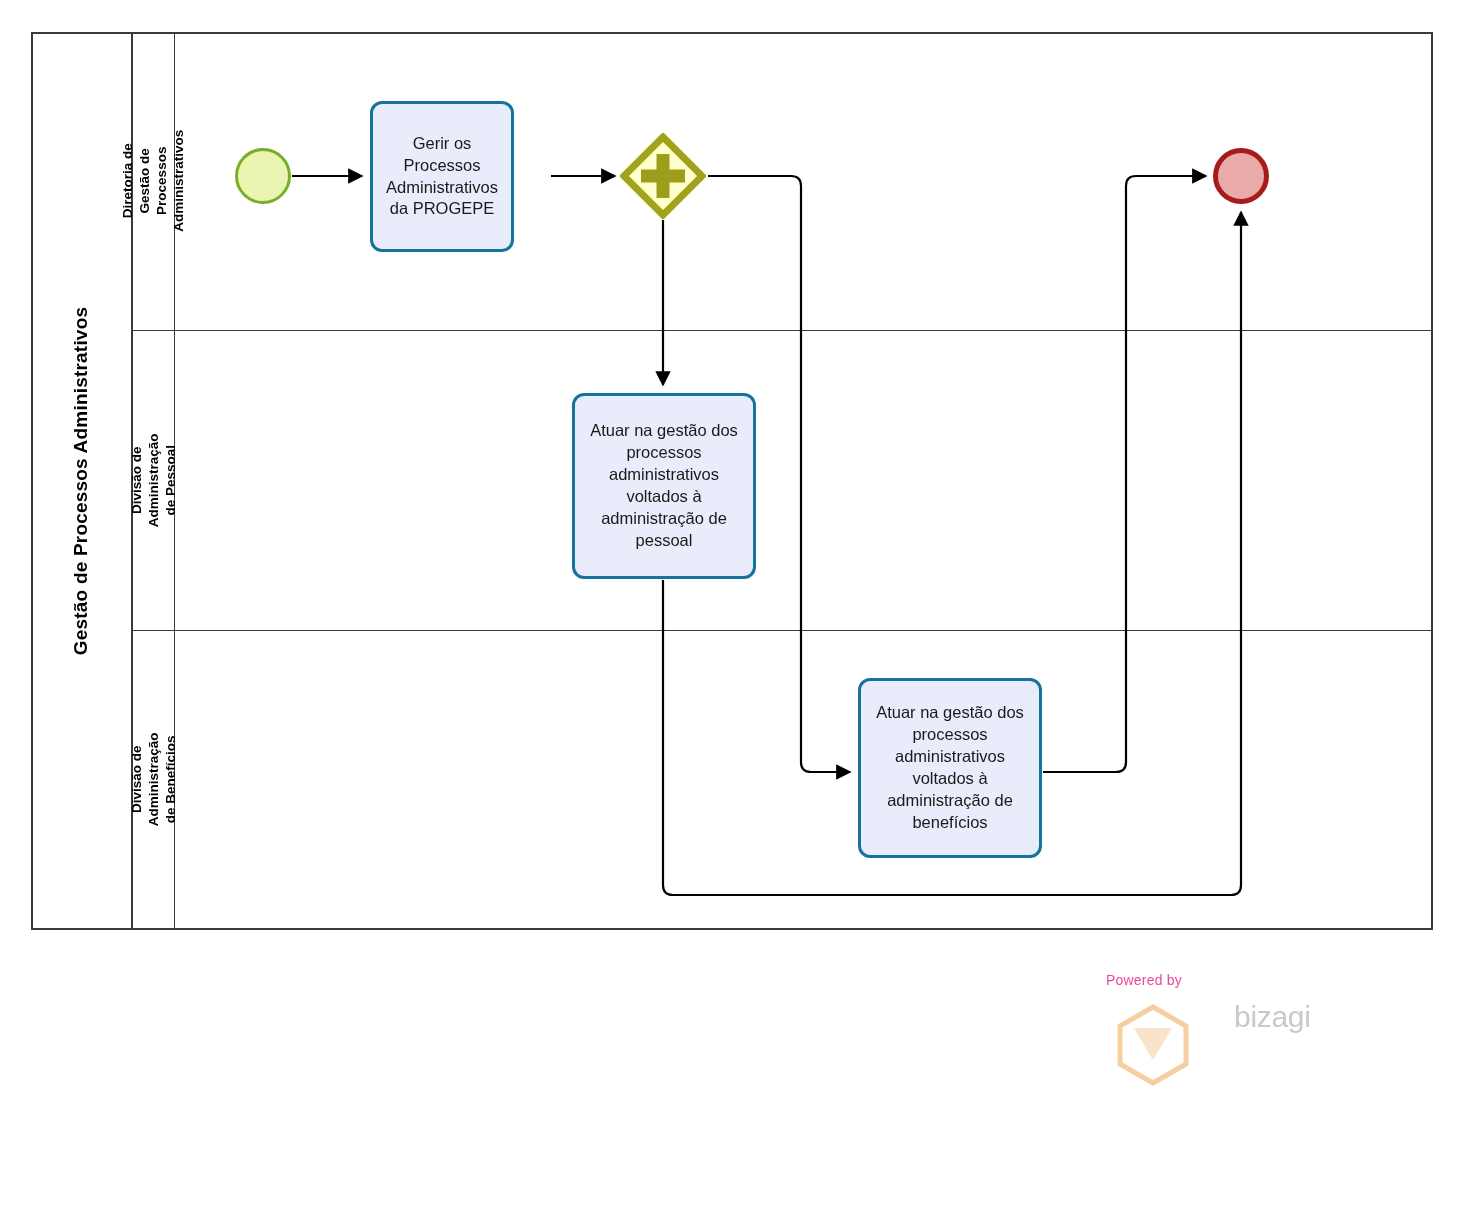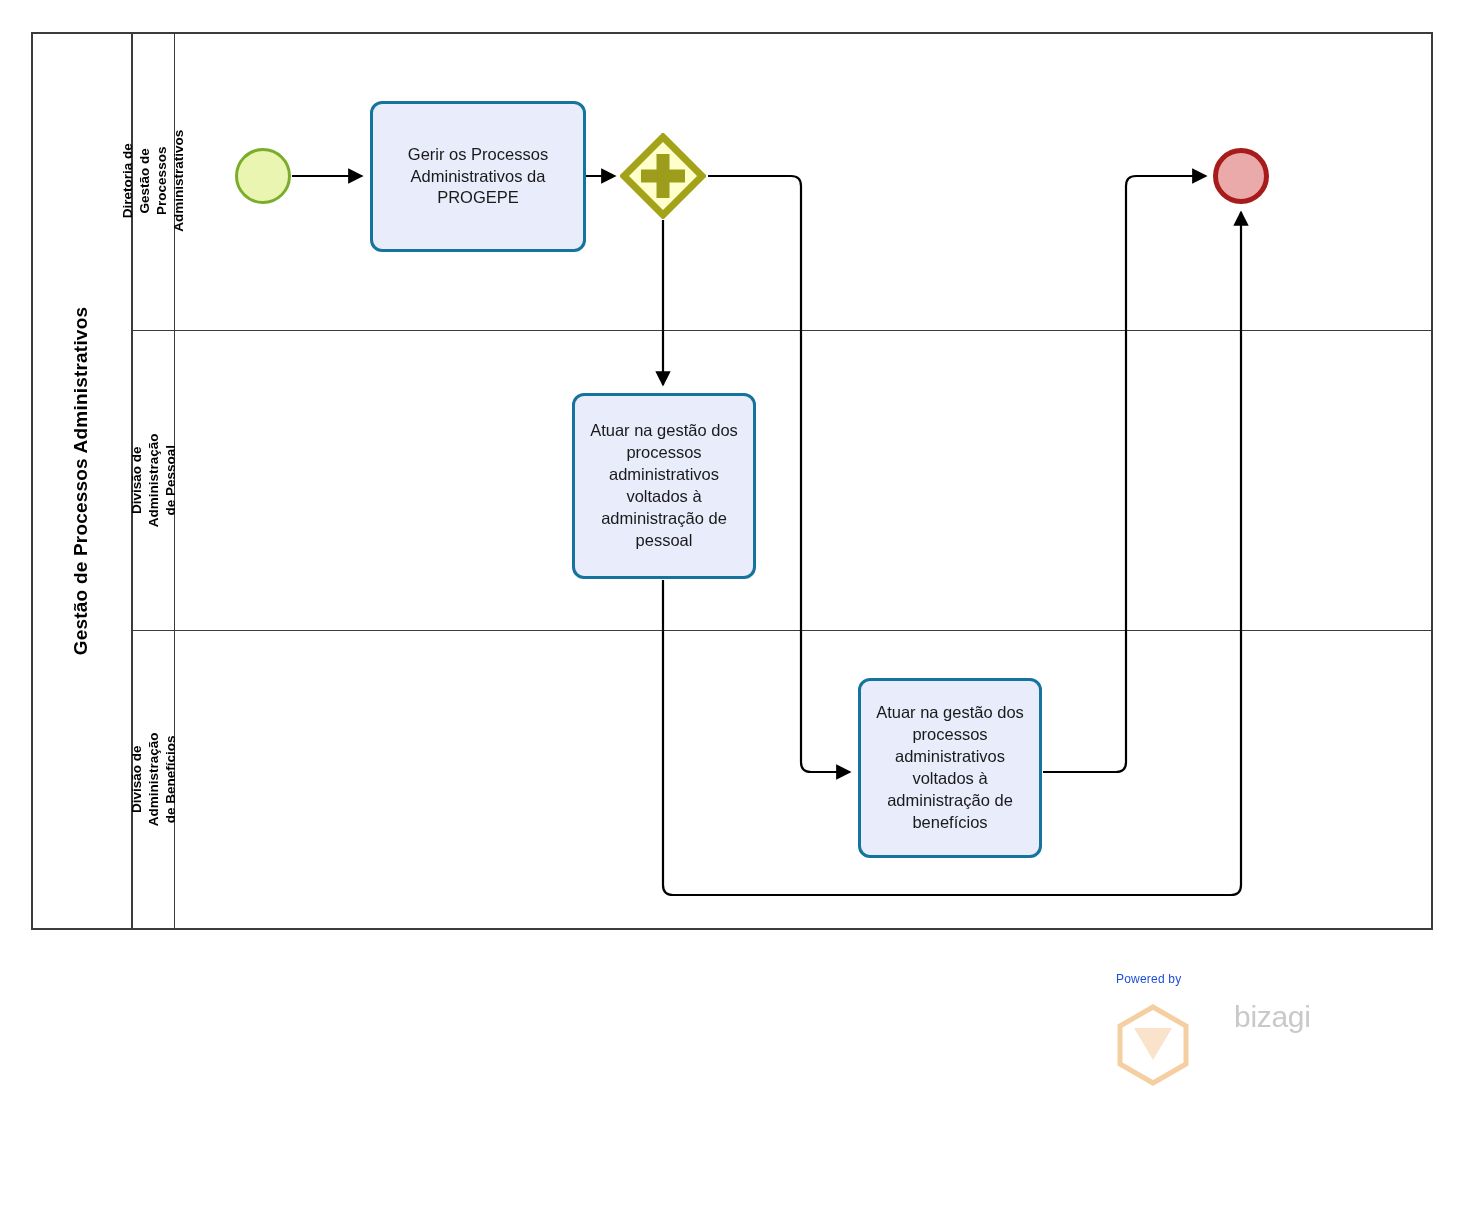--- a/index.html
+++ b/index.html
@@ -54,35 +54,34 @@
   }
 
   
   .task{
     position:absolute;box-sizing:border-box;
     background:#e8ecfb;border:3px solid #16739e;border-radius:12px;
     display:flex;align-items:center;justify-content:center;
     text-align:center;color:#1a1a1a;font-size:16.5px;line-height:1.33;
     padding:4px 6px;
   }
-  #task-1{left:370px;top:101px;width:216px;height:151px;}
+  #task-1{left:370px;top:101px;width:144px;height:151px;}
   #task-2{left:572px;top:393px;width:184px;height:186px;}
   #task-3{left:858px;top:678px;width:184px;height:180px;}
 
   
   .gateway{
     position:absolute;left:620px;top:133px;width:86px;height:86px;
   }
 
   
   .watermark{position:absolute;left:1096px;top:972px;width:270px;height:100px;}
   .wm-powered{
-    position:absolute;left:10px;top:0;font-size:12px;color:#1d4ed8;
+    position:absolute;left:10px;top:0;font-size:14px;color:#ec4899;
     letter-spacing:.2px;
-    margin-left:10px;
   }
   .wm-bizagi{
     position:absolute;left:138px;top:28px;font-size:30px;color:#c9c9c9;
     letter-spacing:-.3px;
   }
   .wm-modeler{
     position:absolute;left:135px;top:44px;font-size:48px;color:#f5cfa2;
     letter-spacing:-1px;line-height:1;
   }
   .wm-hex{position:absolute;left:14px;top:30px;width:86px;height:86px;}

